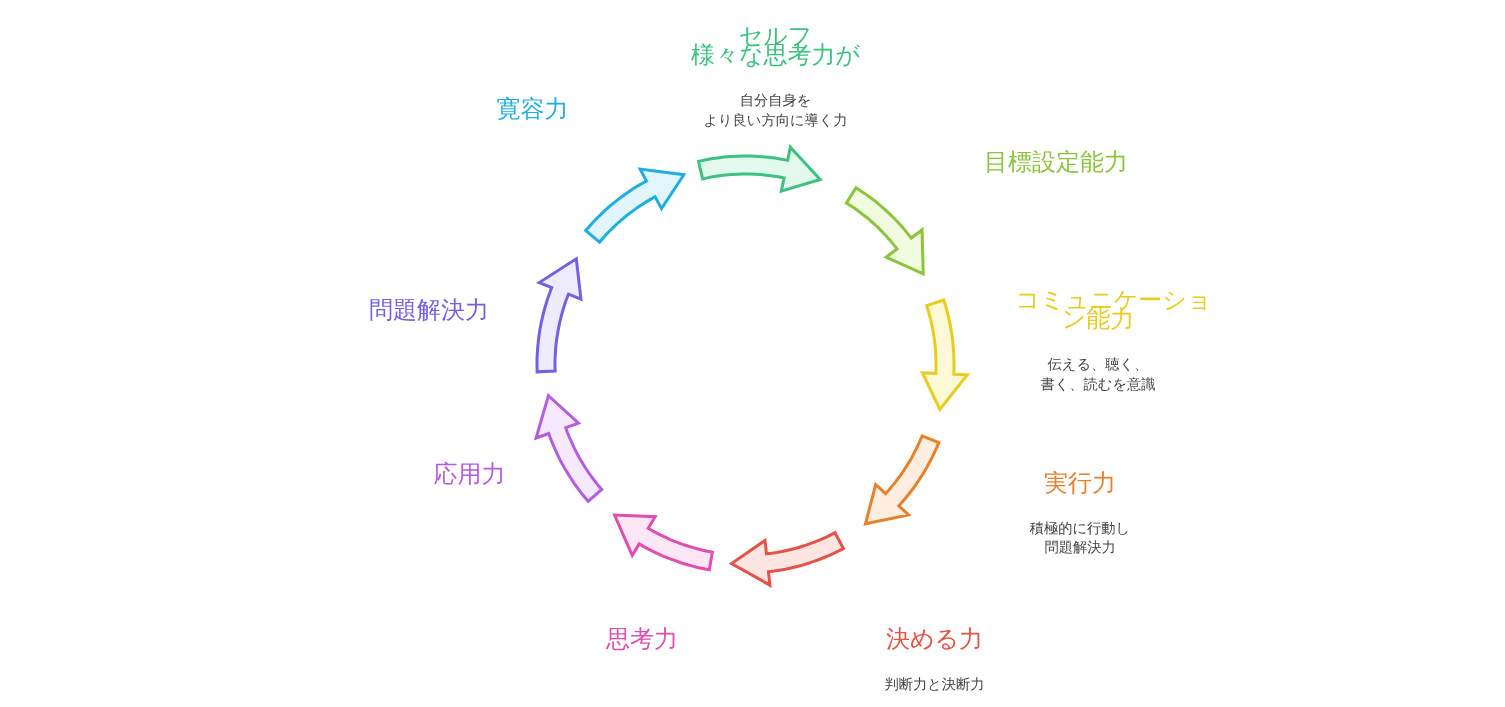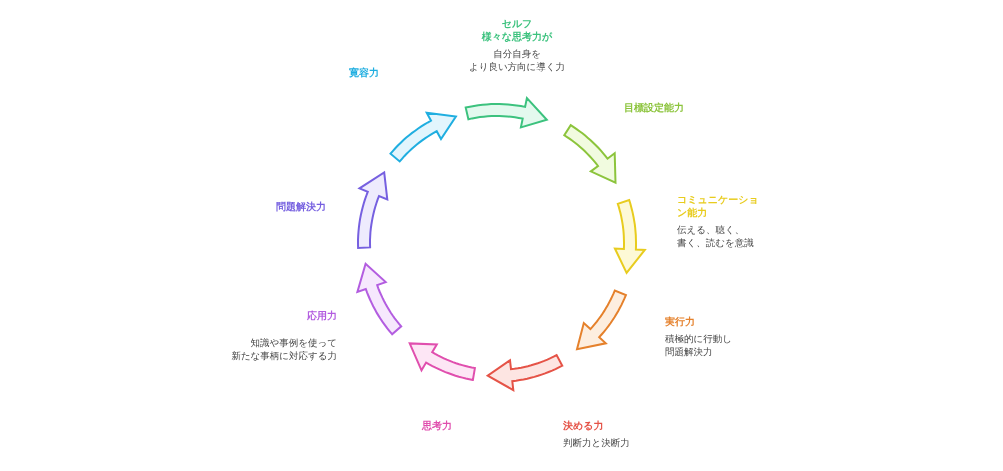--- a/index.html
+++ b/index.html
@@ -1,24 +1,24 @@
 <!DOCTYPE html>
 <html><head>
 <meta charset="utf-8">
 <style>
   html, body { margin: 0; padding: 0; background: #ffffff; }
   body { width: 1003px; height: 471px; position: relative; overflow: hidden;
          font-family: "DejaVu Sans", "Liberation Sans", sans-serif; }
   #diagram { position: absolute; left: 0; top: 0; width: 1003px; height: 471px; }
   .node { position: absolute; font-size: 9.5px; line-height: 13px; color: #444; white-space: nowrap; }
-  .node .title { font-weight: bold; font-size: 10px; line-height: 13px; }
-  .node .desc { margin-top: 4px; }
+  .node .title { font-weight: normal; font-size: 16px; line-height: 13px; }
+  .node .desc { margin-top: 18px; }
   .right { text-align: right; }
   .center { text-align: center; }
-  .left { text-align: left; }
+  .left { text-align: center; }
 </style>
 </head>
 <body>
 
 <svg id="diagram" viewBox="0 0 1003 471" xmlns="http://www.w3.org/2000/svg">
     <path d="M465.7,107.6 L469.9,106.7 L474.1,105.9 L478.3,105.3 L482.6,104.7 L486.8,104.4 L491.1,104.1 L495.4,104.0 L499.6,104.0 L503.9,104.2 L508.2,104.5 L512.4,104.9 L516.7,105.4 L520.9,106.1 L525.1,106.9 L526.9,98.1 L546.8,119.7 L520.9,127.4 L522.7,118.6 L518.8,117.9 L515.0,117.3 L511.1,116.8 L507.2,116.4 L503.3,116.2 L499.4,116.0 L495.5,116.0 L491.6,116.1 L487.7,116.3 L483.8,116.7 L479.9,117.1 L476.1,117.7 L472.2,118.4 L468.4,119.3 Z" fill="#e3f9ee" stroke="#3cc27e" stroke-width="2" stroke-linejoin="miter"></path>
     <path d="M570.7,125.1 L573.7,127.1 L576.6,129.1 L579.5,131.2 L582.4,133.3 L585.2,135.6 L587.9,137.9 L590.6,140.2 L593.2,142.7 L595.8,145.2 L598.3,147.8 L600.7,150.4 L603.0,153.1 L605.3,155.9 L607.5,158.7 L614.7,153.2 L615.5,182.6 L590.8,171.4 L598.0,166.0 L596.0,163.4 L593.9,160.9 L591.7,158.4 L589.5,156.0 L587.2,153.6 L584.9,151.3 L582.5,149.1 L580.1,146.9 L577.6,144.8 L575.0,142.8 L572.4,140.8 L569.8,138.9 L567.1,137.1 L564.3,135.3 Z" fill="#f1fbdf" stroke="#8cc43c" stroke-width="2" stroke-linejoin="miter"></path>
     <path d="M629.2,200.0 L630.3,203.5 L631.2,206.9 L632.1,210.4 L632.9,213.9 L633.6,217.4 L634.2,220.9 L634.8,224.4 L635.2,228.0 L635.5,231.6 L635.8,235.1 L635.9,238.7 L636.0,242.3 L636.0,245.9 L635.9,249.5 L644.8,249.9 L626.6,272.9 L614.9,248.5 L623.9,248.9 L624.0,245.6 L624.0,242.4 L623.9,239.1 L623.8,235.8 L623.6,232.6 L623.3,229.3 L622.9,226.1 L622.4,222.8 L621.8,219.6 L621.2,216.4 L620.5,213.2 L619.6,210.0 L618.8,206.9 L617.8,203.8 Z" fill="#fdf9d6" stroke="#e8cc1e" stroke-width="2" stroke-linejoin="miter"></path>
     <path d="M625.9,295.1 L624.5,298.4 L623.0,301.6 L621.5,304.9 L619.8,308.0 L618.1,311.2 L616.3,314.3 L614.5,317.3 L612.5,320.3 L610.5,323.3 L608.4,326.2 L606.2,329.0 L603.9,331.8 L601.6,334.5 L599.2,337.2 L605.8,343.3 L577.0,349.2 L583.8,323.0 L590.4,329.1 L592.6,326.6 L594.7,324.1 L596.8,321.6 L598.7,319.0 L600.7,316.4 L602.5,313.7 L604.3,310.9 L606.0,308.1 L607.7,305.3 L609.2,302.4 L610.7,299.5 L612.1,296.6 L613.5,293.6 L614.8,290.6 Z" fill="#fdeedf" stroke="#e5812c" stroke-width="2" stroke-linejoin="miter"></path>
     <path d="M562.3,365.7 L558.9,367.4 L555.5,369.1 L552.1,370.6 L548.6,372.0 L545.1,373.4 L541.6,374.6 L538.0,375.8 L534.4,376.9 L530.8,377.8 L527.2,378.7 L523.5,379.5 L519.8,380.1 L516.1,380.7 L512.3,381.2 L513.3,390.1 L487.7,375.7 L510.0,360.3 L511.0,369.2 L514.4,368.8 L517.8,368.3 L521.2,367.7 L524.5,367.0 L527.9,366.2 L531.2,365.3 L534.5,364.3 L537.8,363.3 L541.0,362.1 L544.2,360.9 L547.4,359.6 L550.5,358.2 L553.6,356.7 L556.6,355.1 Z" fill="#fde5e2" stroke="#e55347" stroke-width="2" stroke-linejoin="miter"></path>
@@ -73,24 +73,20 @@
     </div>
     <div class="node right" style="left: 352px; top: 419px; width: 100px;">
       <div class="title" style="color: rgb(224, 79, 174);">
         <div>思考力</div>
       </div>
     </div>
     <div class="node right" style="left: 200px; top: 309px; width: 137px;">
       <div class="title" style="color: rgb(179, 93, 224);">
         <div>応用力</div>
       </div>
-      <div class="desc" style="margin-top: 14px;">
-        <div>知識や事例を使って</div>
-        <div>新たな事柄に対応する力</div>
-      </div>
     </div>
     <div class="node right" style="left: 200px; top: 200px; width: 126px;">
       <div class="title" style="color: rgb(118, 96, 224);">
         <div>問題解決力</div>
       </div>
     </div>
     <div class="node right" style="left: 240px; top: 66px; width: 139px;">
       <div class="title" style="color: rgb(31, 174, 224);">
         <div>寛容力</div>
       </div>

